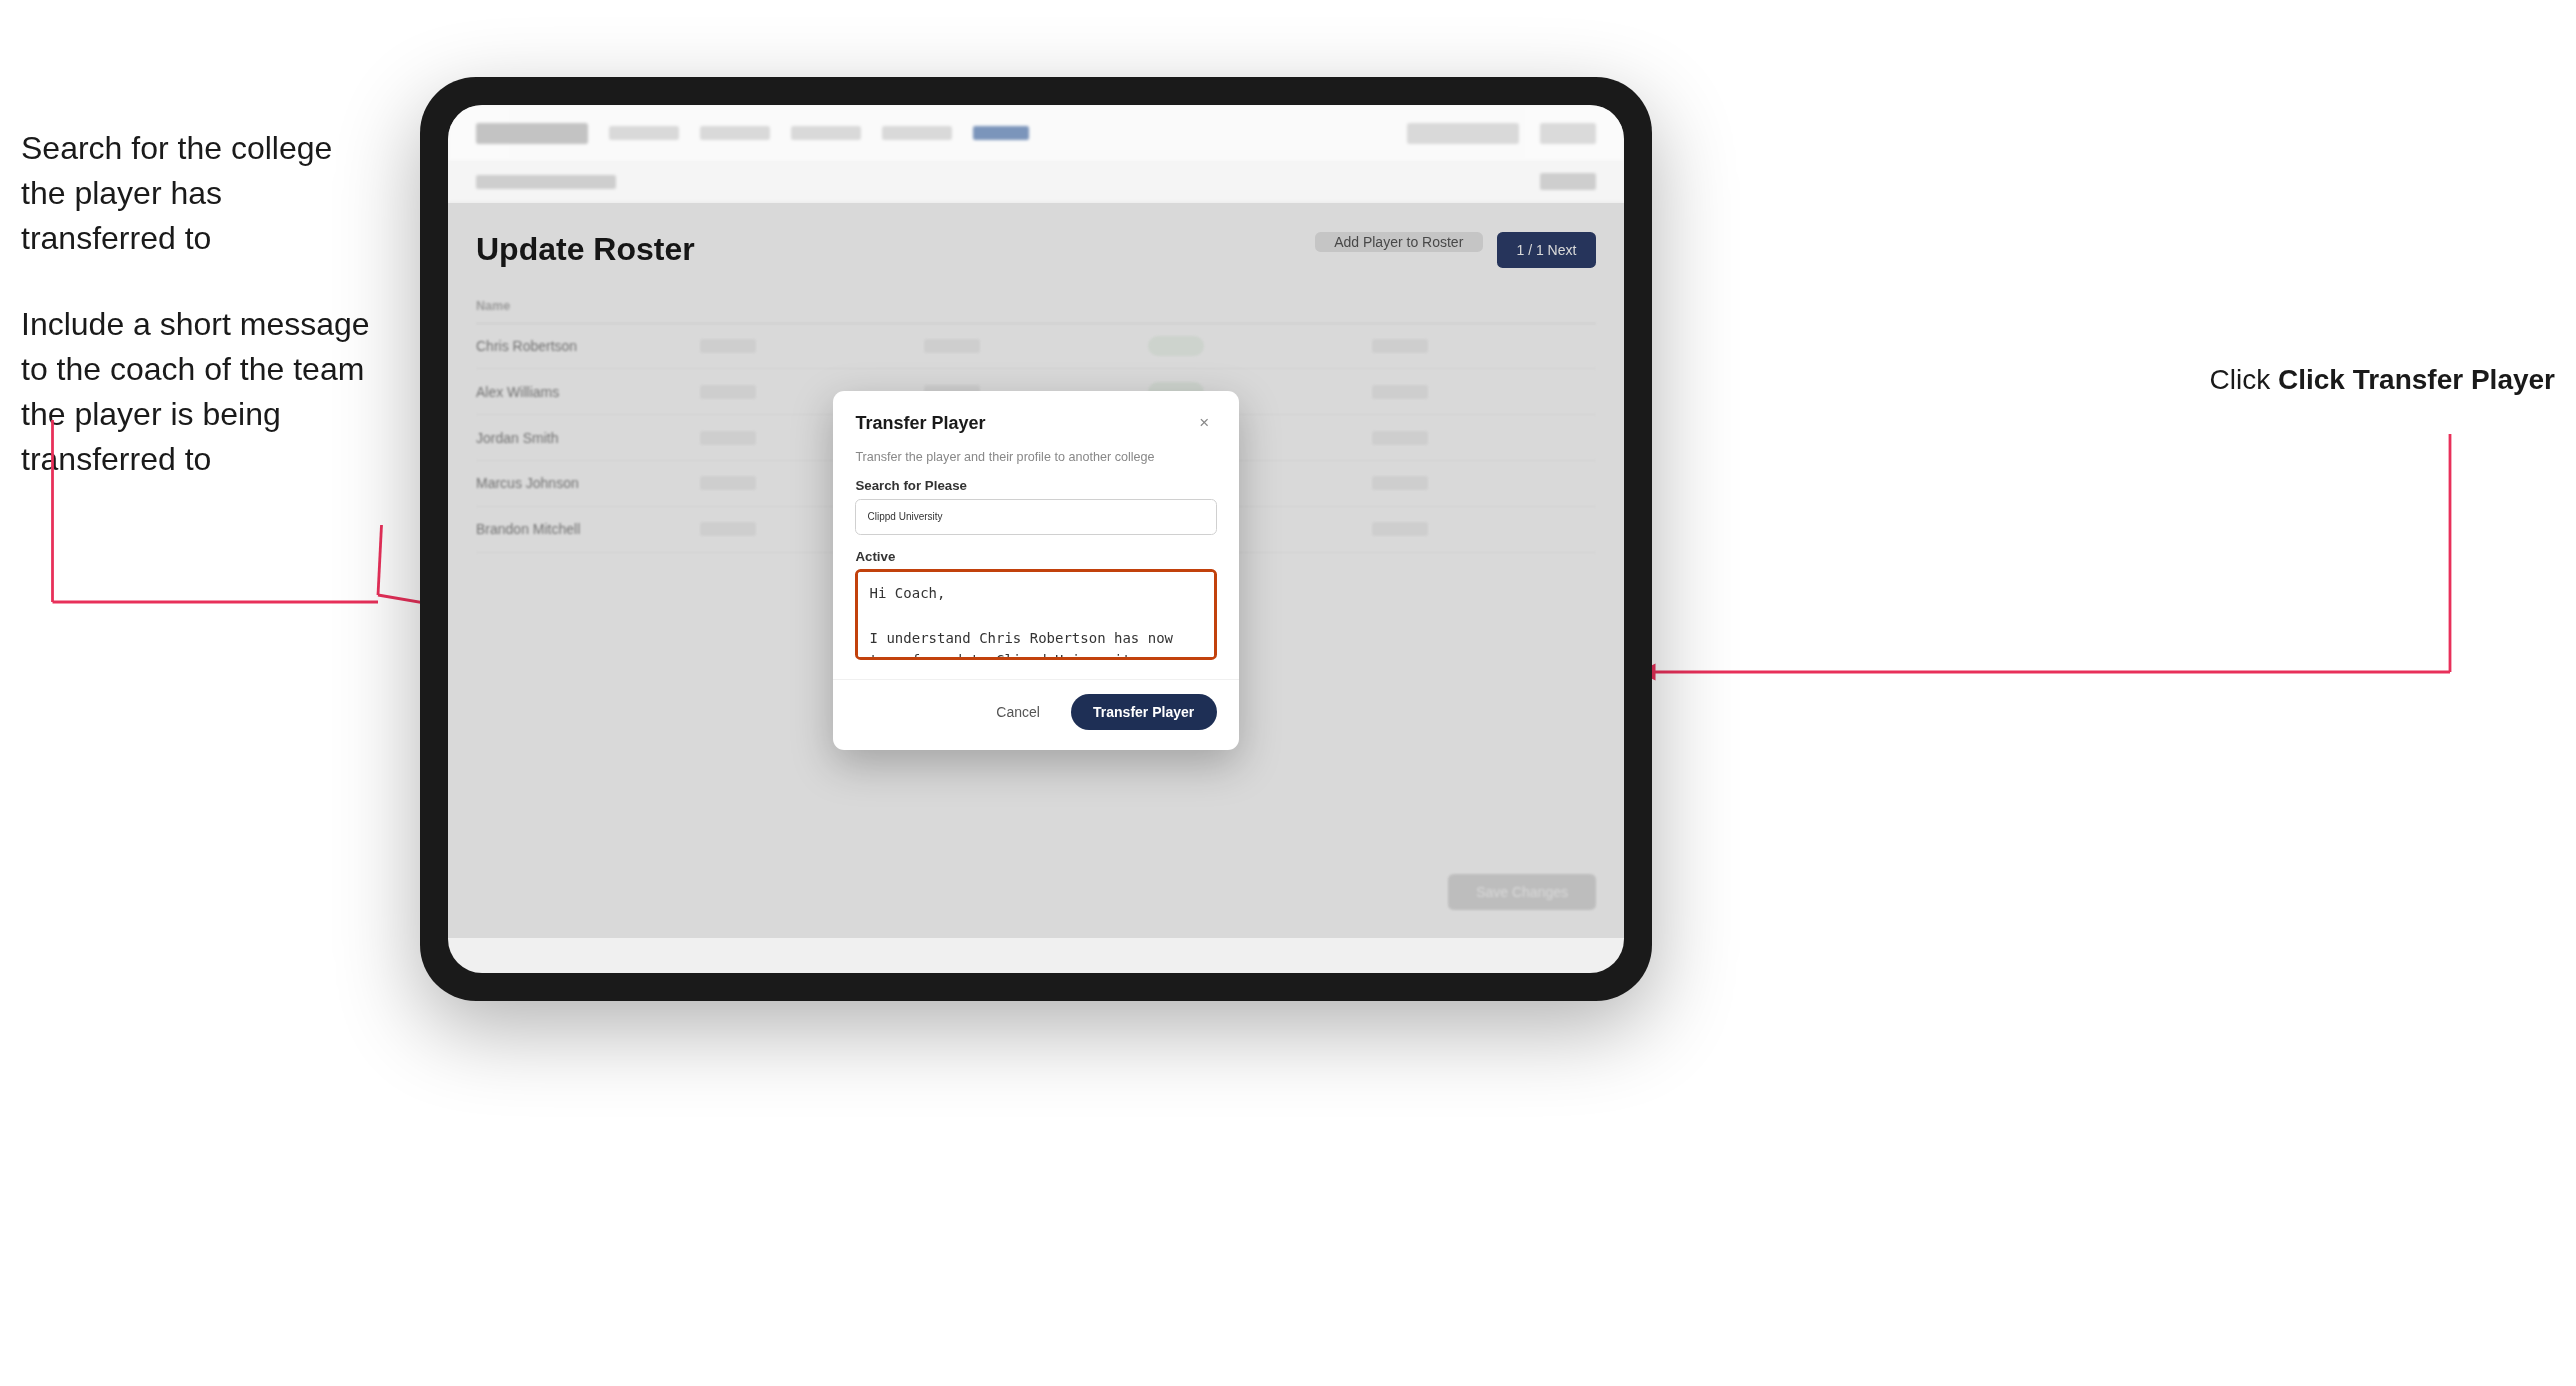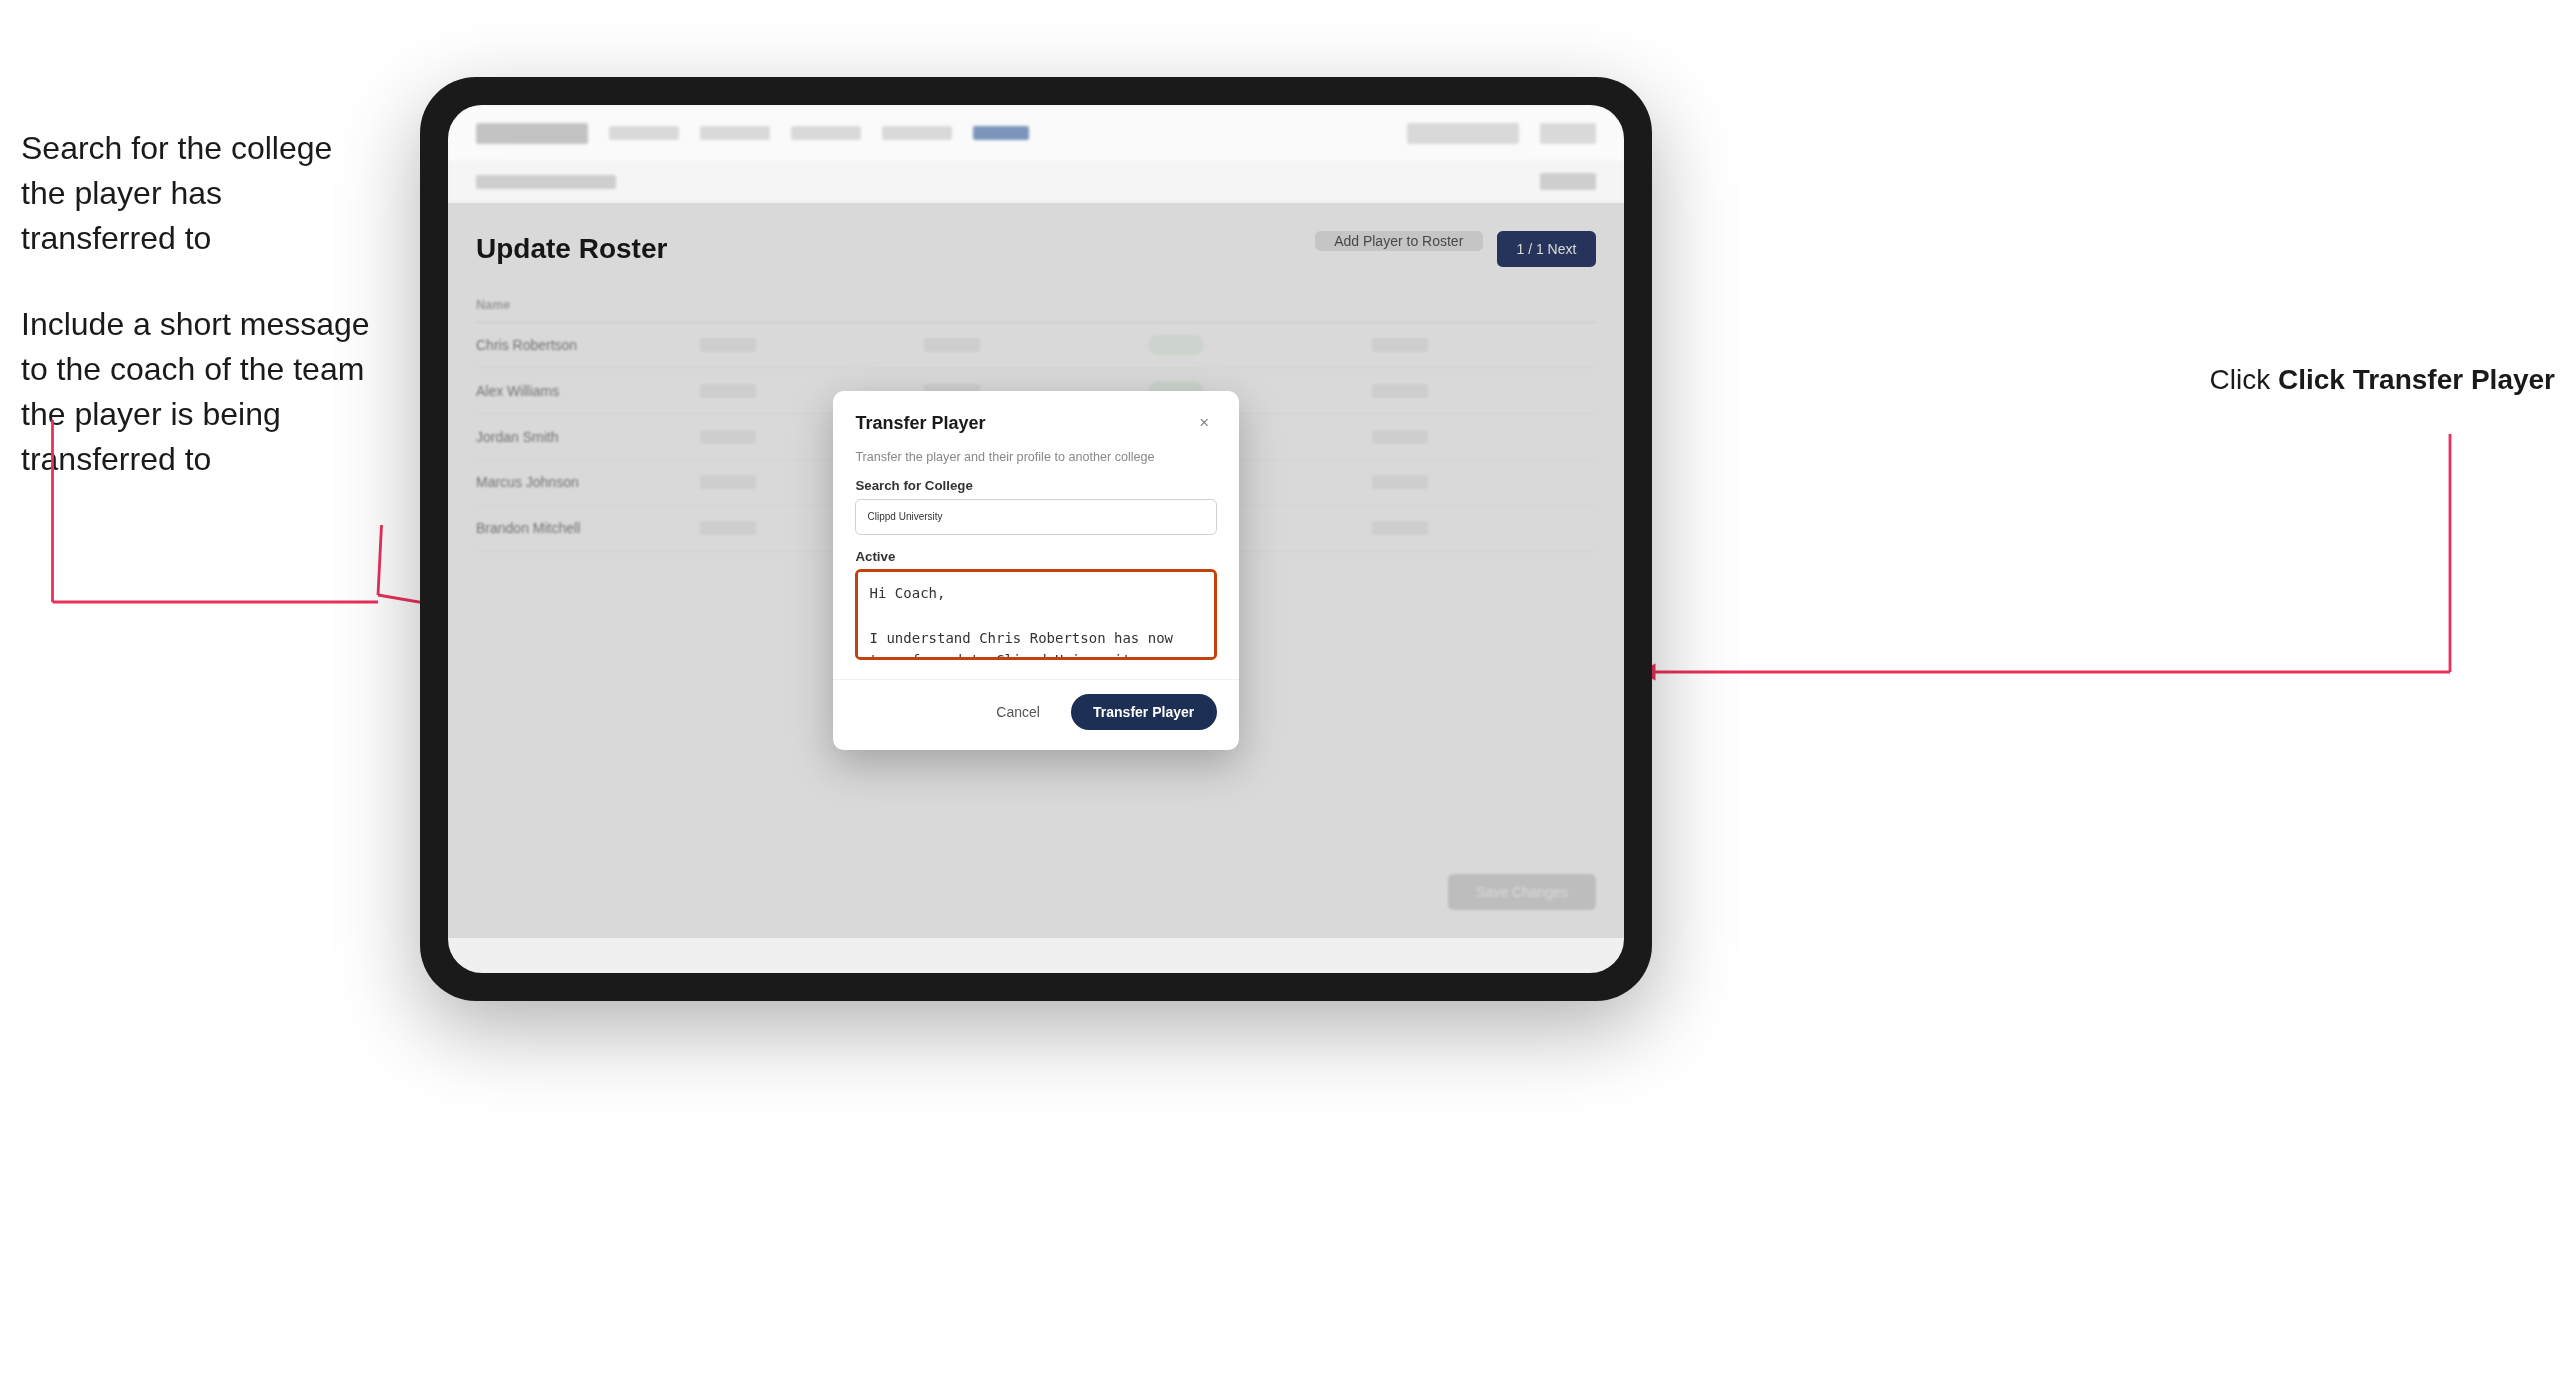--- a/index.html
+++ b/index.html
@@ -174,21 +174,21 @@
       height: calc(100% - 133px);
     }
 
     .page-title-row {
       display: flex;
       align-items: center;
       justify-content: space-between;
       margin-bottom: 21px;
     }
     .page-title {
-      font-size: 28px;
+      font-size: 32px;
       font-weight: 700;
       color: #1a1a1a;
     }
     .header-buttons {
       display: flex;
       gap: 14px;
     }
     .btn-outline {
       height: 20px;
       padding: 0 19.6px;
@@ -530,21 +530,21 @@
         <div class="modal">
 
           <div class="modal-header">
             <span class="modal-title">Transfer Player</span>
             <button class="modal-close">×</button>
           </div>
 
           <div class="modal-body">
             <div class="modal-subtitle">Transfer the player and their profile to another college</div>
 
-            <label class="form-label">Search for College</label>
+            <label class="form-label">Search for Please</label>
             <input class="form-input" type="text" value="Clippd University" style="">
 
             <label class="form-label">Active</label>
             <textarea class="form-textarea" style="">Hi Coach,
 
 I understand Chris Robertson has now transferred to Clippd University. Please accept this transfer request when you can.</textarea>
           </div>
 
           <div class="modal-footer">
             <button class="btn-cancel">Cancel</button>

